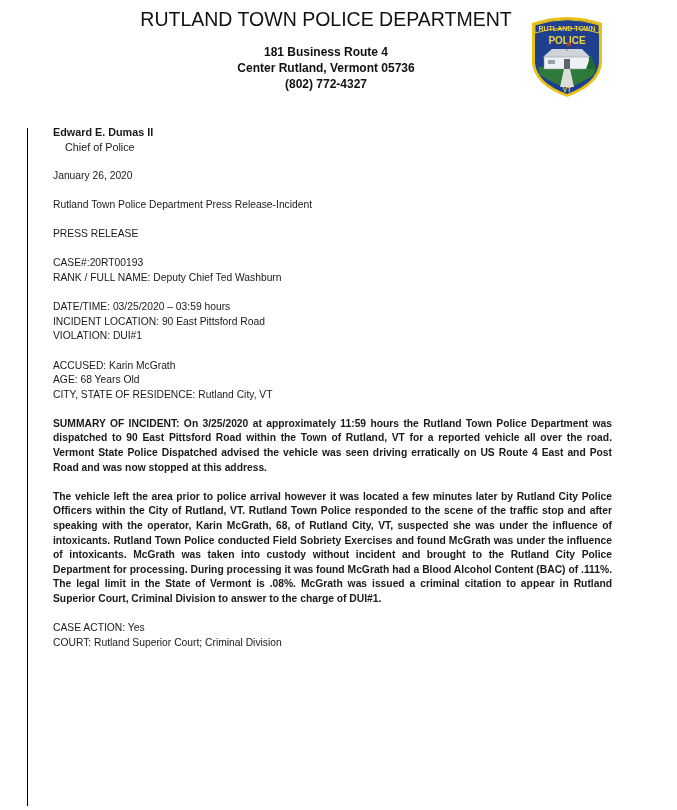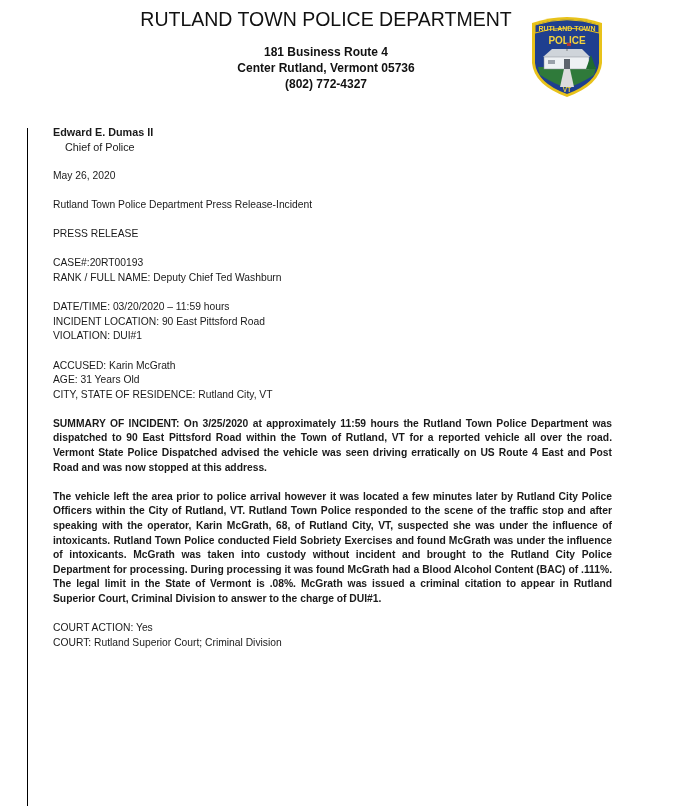--- a/index.html
+++ b/index.html
@@ -71,36 +71,36 @@
     </svg>
   </div>
 </div>
 
 <div class="rule"></div>
 
 <div class="body-text">
   <p class="chief-name">Edward E. Dumas II</p>
   <p class="chief-title">Chief of Police</p>
   <div class="gap"></div>
-  <p>May 26, 2020</p>
+  <p>January 26, 2020</p>
   <div class="gap"></div>
   <p>Rutland Town Police Department Press Release-Incident</p>
   <div class="gap"></div>
   <p>PRESS RELEASE</p>
   <div class="gap"></div>
   <p>CASE#:20RT00193</p>
   <p>RANK / FULL NAME: Deputy Chief Ted Washburn</p>
   <div class="gap"></div>
-  <p>DATE/TIME: 03/20/2020 – 11:59 hours</p>
+  <p>DATE/TIME: 03/25/2020 – 03:59 hours</p>
   <p>INCIDENT LOCATION: 90 East Pittsford Road</p>
   <p>VIOLATION: DUI#1</p>
   <div class="gap"></div>
   <p>ACCUSED: Karin McGrath</p>
-  <p>AGE: 31 Years Old</p>
+  <p>AGE: 68 Years Old</p>
   <p>CITY, STATE OF RESIDENCE: Rutland City, VT</p>
   <div class="gap"></div>
   <p class="justify">SUMMARY OF INCIDENT: On 3/25/2020 at approximately 11:59 hours the Rutland Town Police Department was dispatched to 90 East Pittsford Road within the Town of Rutland, VT for a reported vehicle all over the road. Vermont State Police Dispatched advised the vehicle was seen driving erratically on US Route 4 East and Post Road and was now stopped at this address.</p>
   <div class="gap"></div>
   <p class="justify">The vehicle left the area prior to police arrival however it was located a few minutes later by Rutland City Police Officers within the City of Rutland, VT. Rutland Town Police responded to the scene of the traffic stop and after speaking with the operator, Karin McGrath, 68, of Rutland City, VT, suspected she was under the influence of intoxicants. Rutland Town Police conducted Field Sobriety Exercises and found McGrath was under the influence of intoxicants. McGrath was taken into custody without incident and brought to the Rutland City Police Department for processing. During processing it was found McGrath had a Blood Alcohol Content (BAC) of .111%. The legal limit in the State of Vermont is .08%. McGrath was issued a criminal citation to appear in Rutland Superior Court, Criminal Division to answer to the charge of DUI#1.</p>
   <div class="gap"></div>
-  <p>COURT ACTION: Yes</p>
+  <p>CASE ACTION: Yes</p>
   <p>COURT: Rutland Superior Court; Criminal Division</p>
 </div>
 
 </body></html>

